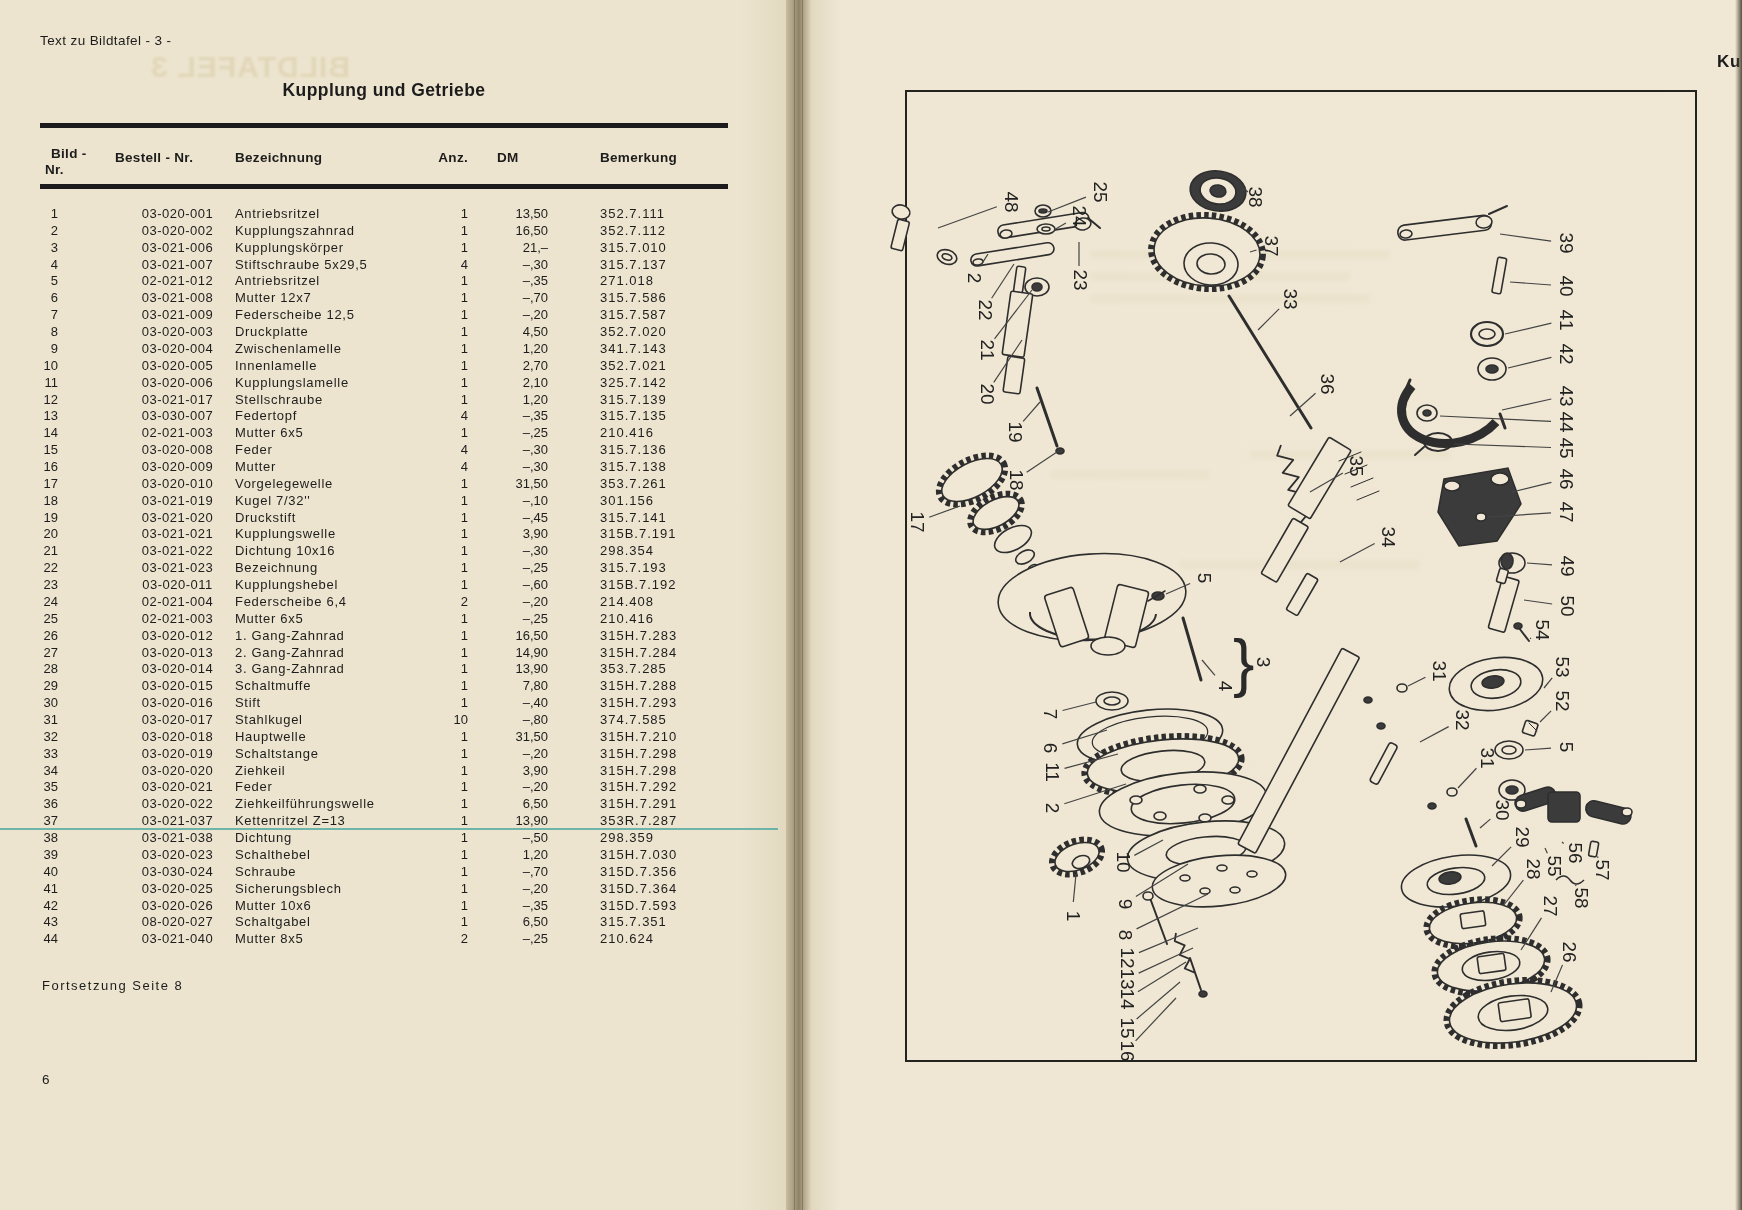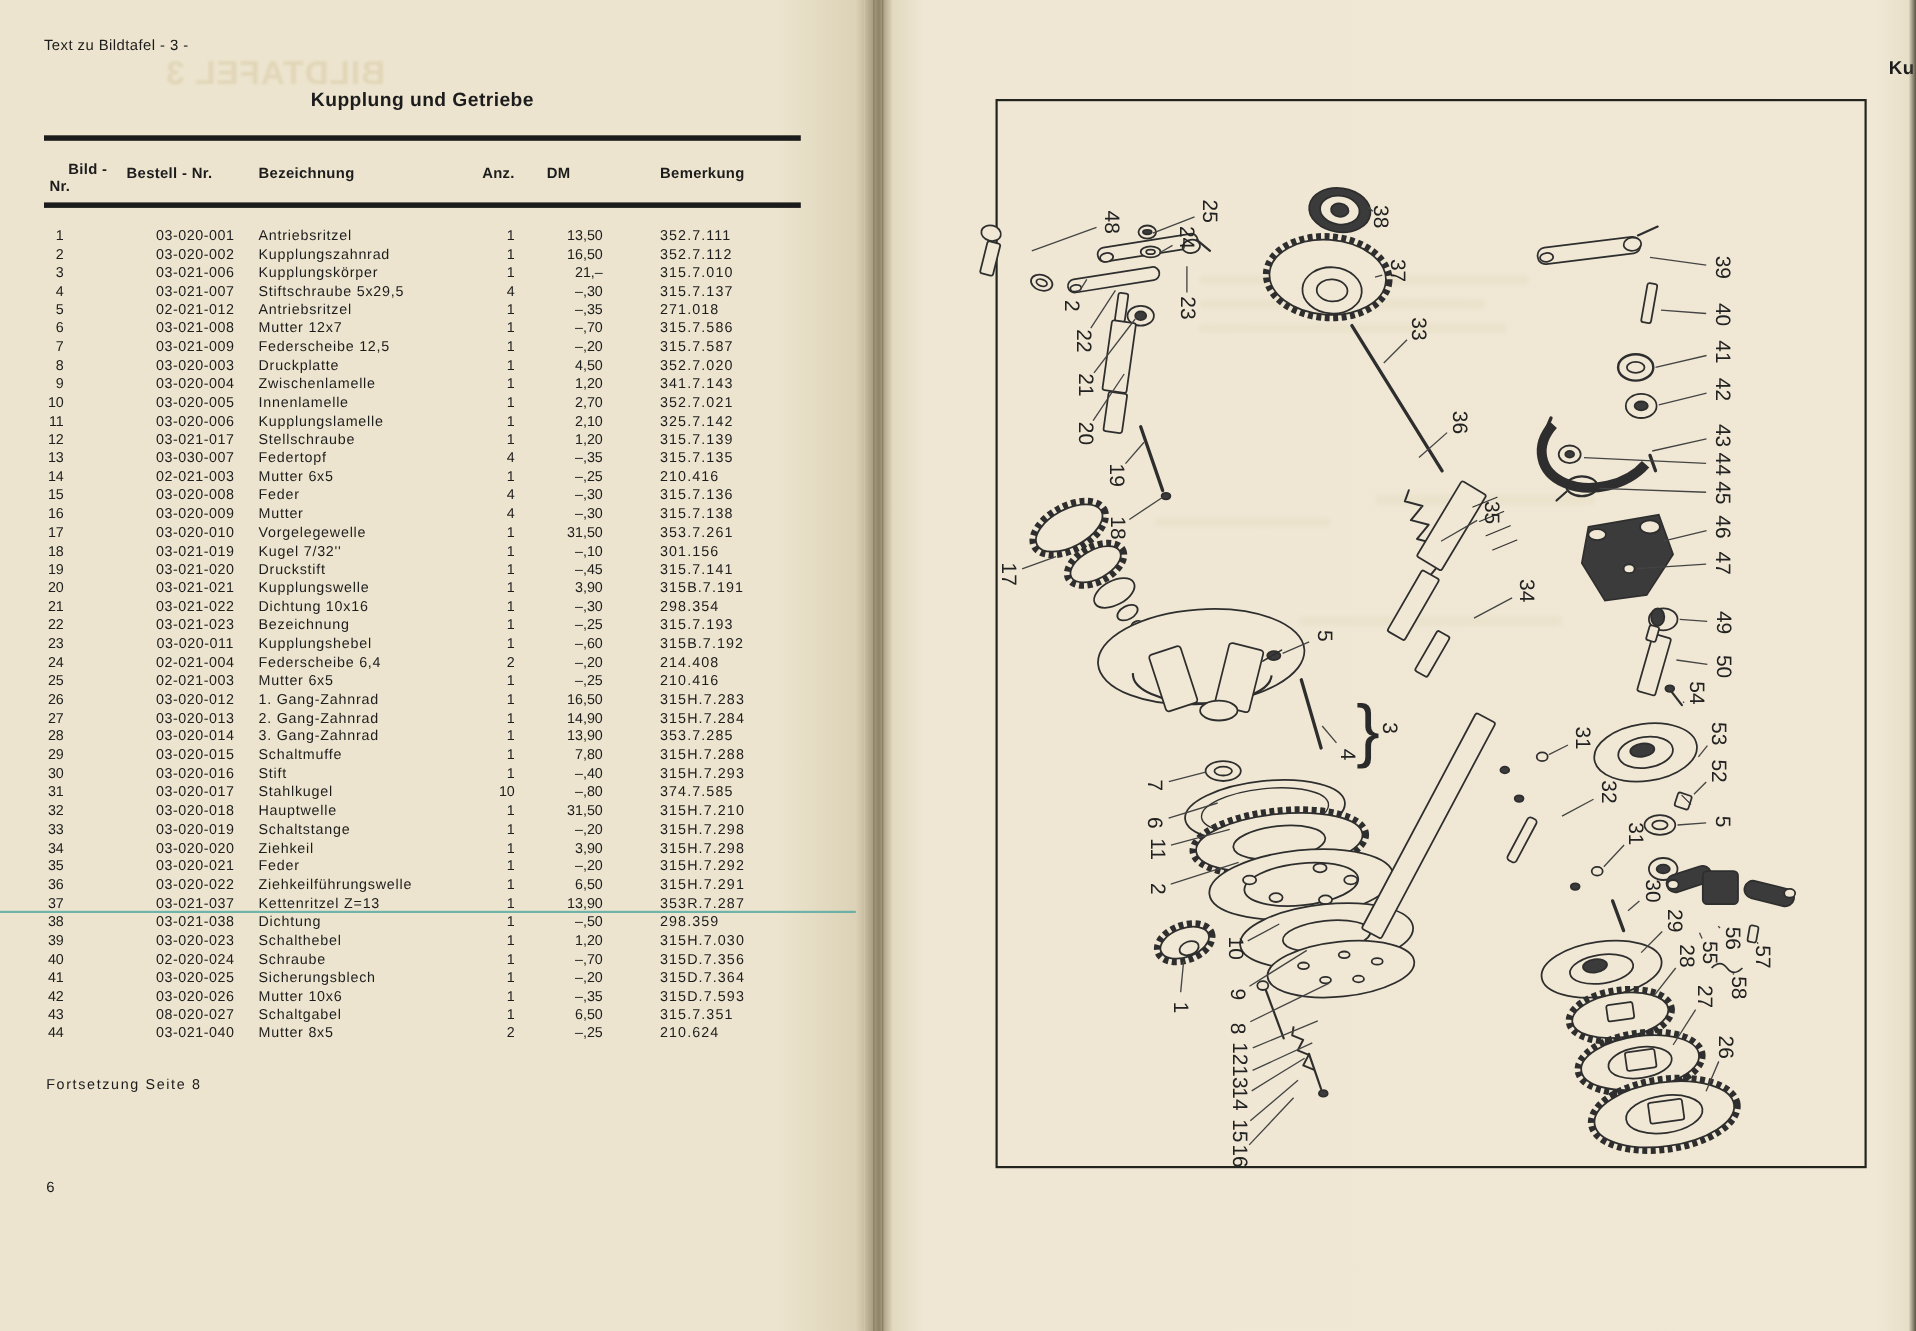--- a/index.html
+++ b/index.html
@@ -1,21 +1,21 @@
 <!DOCTYPE html>
 <html><head>
 <meta charset="utf-8">
 <style>
   html,body{margin:0;padding:0;}
   body{
     width:1742px;height:1210px;position:relative;overflow:hidden;
     font-family:"Liberation Sans", sans-serif;
     background:#e8e0ca;
   }
-  .page{position:absolute;top:0;height:1210px;}
+  .page{position:absolute;top:0;height:1210px;padding-left:36px;}
   #page-left{left:0;width:786px;background:linear-gradient(90deg,#ece4ce 0%,#ece4ce 90%,#dcd2b7 99%,#c9bda0 100%);}
   #gutter{position:absolute;left:786px;top:0;width:26px;height:1210px;
     background:linear-gradient(90deg,#c9bda0 0%,#a2967c 35%,#8f8266 50%,#b5a98c 70%,#e4dbc3 100%);}
   #gutter .gline{position:absolute;top:0;height:100%;width:1px;background:#6f644d;opacity:.6;}
   #page-right{left:812px;width:930px;background:linear-gradient(90deg,#e2d9c0 0%,#efe7d4 3%,#f0e8d5 96%,#e6ddc6 100%);}
   #scan-edge{position:absolute;right:0;top:0;width:7px;height:1210px;background:linear-gradient(90deg,rgba(70,62,45,0),#57503f);}
   .txt{position:absolute;color:#1c1c1c;white-space:nowrap;}
   #note-left{left:40px;top:33px;font-size:13.5px;letter-spacing:.4px;}
   #title-left{left:40px;top:80px;width:688px;text-align:center;font-size:17.5px;font-weight:bold;letter-spacing:.4px;}
   .rule{position:absolute;left:40px;width:688px;height:4.5px;background:#1b1b1b;}
@@ -41,21 +41,21 @@
   #ghost-title{position:absolute;left:150px;top:50px;font-size:30px;font-weight:bold;color:rgba(168,138,60,.14);transform:scaleX(-1);filter:blur(1.2px);letter-spacing:1px;white-space:nowrap;}
 </style>
 </head>
 <body>
 
 <div class="page" id="page-left">
   <div id="ghost-title">BILDTAFEL 3</div>
   <div class="txt" id="note-left">Text zu Bildtafel - 3 -</div>
   <div class="txt" id="title-left">Kupplung und Getriebe</div>
   <div class="rule" id="rule-top"></div>
-  <div class="thead" style="left:62px;top:146px;">Bild -</div>
+  <div class="thead" style="left:51px;top:146px;">Bild -</div>
   <div class="thead" style="left:45px;top:162px;">Nr.</div>
   <div class="thead" style="left:115px;top:150px;">Bestell - Nr.</div>
   <div class="thead" style="left:235px;top:150px;">Bezeichnung</div>
   <div class="thead" style="left:420px;top:150px;width:48px;text-align:right;">Anz.</div>
   <div class="thead" style="left:497px;top:150px;">DM</div>
   <div class="thead" style="left:600px;top:150px;">Bemerkung</div>
   <div class="rule" id="rule-bottom"></div>
   <div id="rows">
       <div class="trow" style="top: 206px;">
         <span class="cell c0">1</span>
@@ -364,21 +364,21 @@
       <div class="trow" style="top: 846.908px;">
         <span class="cell c0">39</span>
         <span class="cell c1">03-020-023</span>
         <span class="cell c2">Schalthebel</span>
         <span class="cell c3">1</span>
         <span class="cell c4">1,20</span>
         <span class="cell c5">315H.7.030</span>
       </div>
       <div class="trow" style="top: 863.774px;">
         <span class="cell c0">40</span>
-        <span class="cell c1">02-020-024</span>
+        <span class="cell c1">03-030-024</span>
         <span class="cell c2">Schraube</span>
         <span class="cell c3">1</span>
         <span class="cell c4">–,70</span>
         <span class="cell c5">315D.7.356</span>
       </div>
       <div class="trow" style="top: 880.64px;">
         <span class="cell c0">41</span>
         <span class="cell c1">03-020-025</span>
         <span class="cell c2">Sicherungsblech</span>
         <span class="cell c3">1</span>

